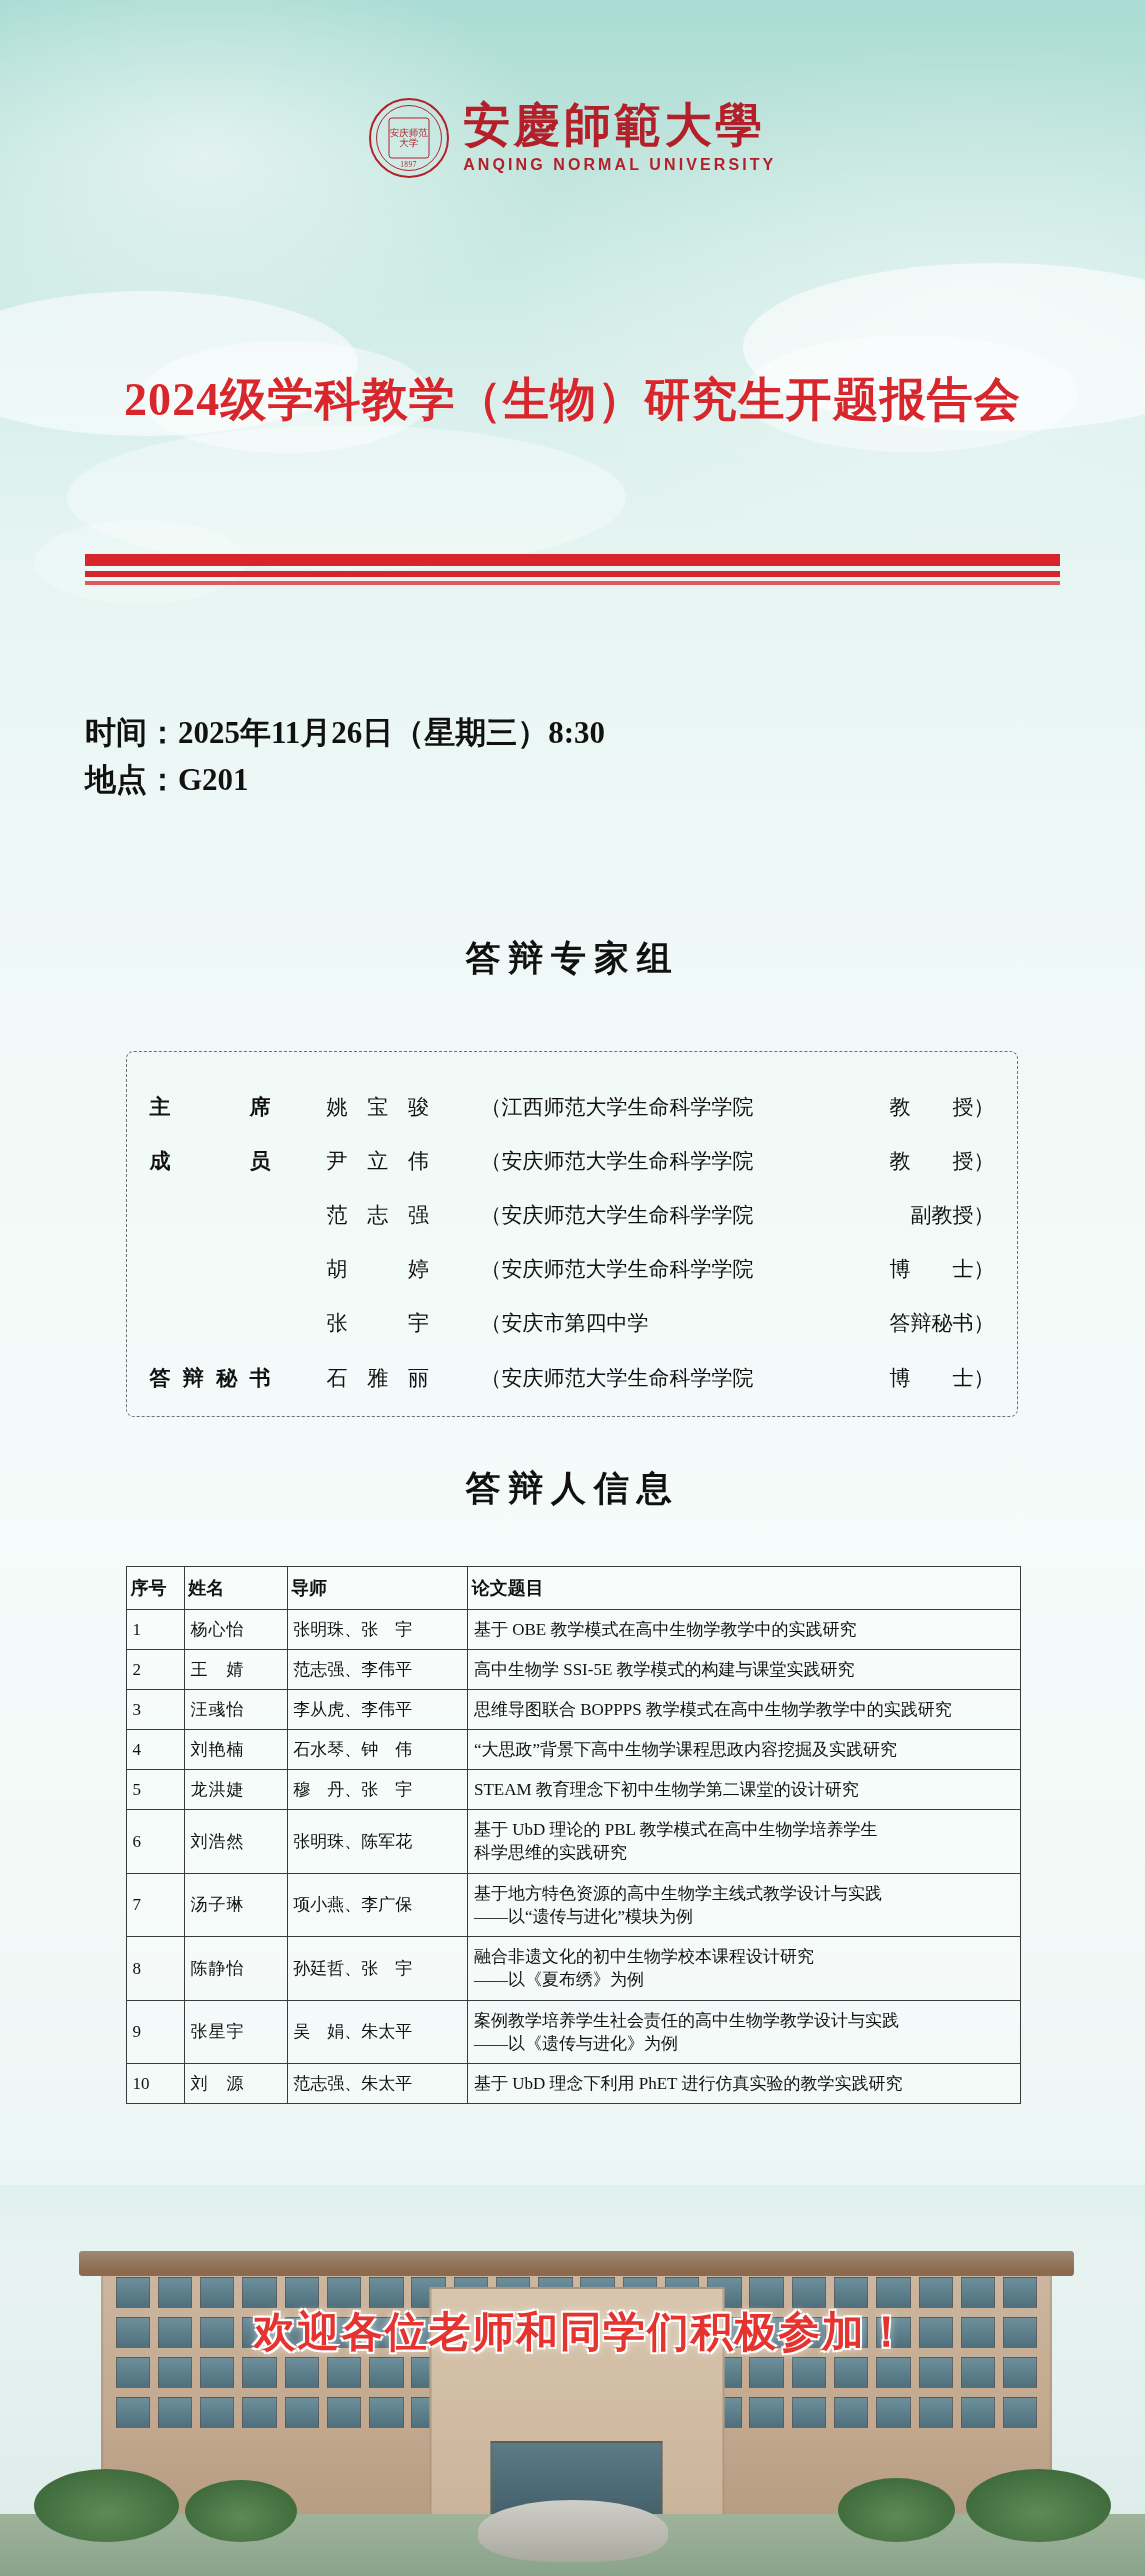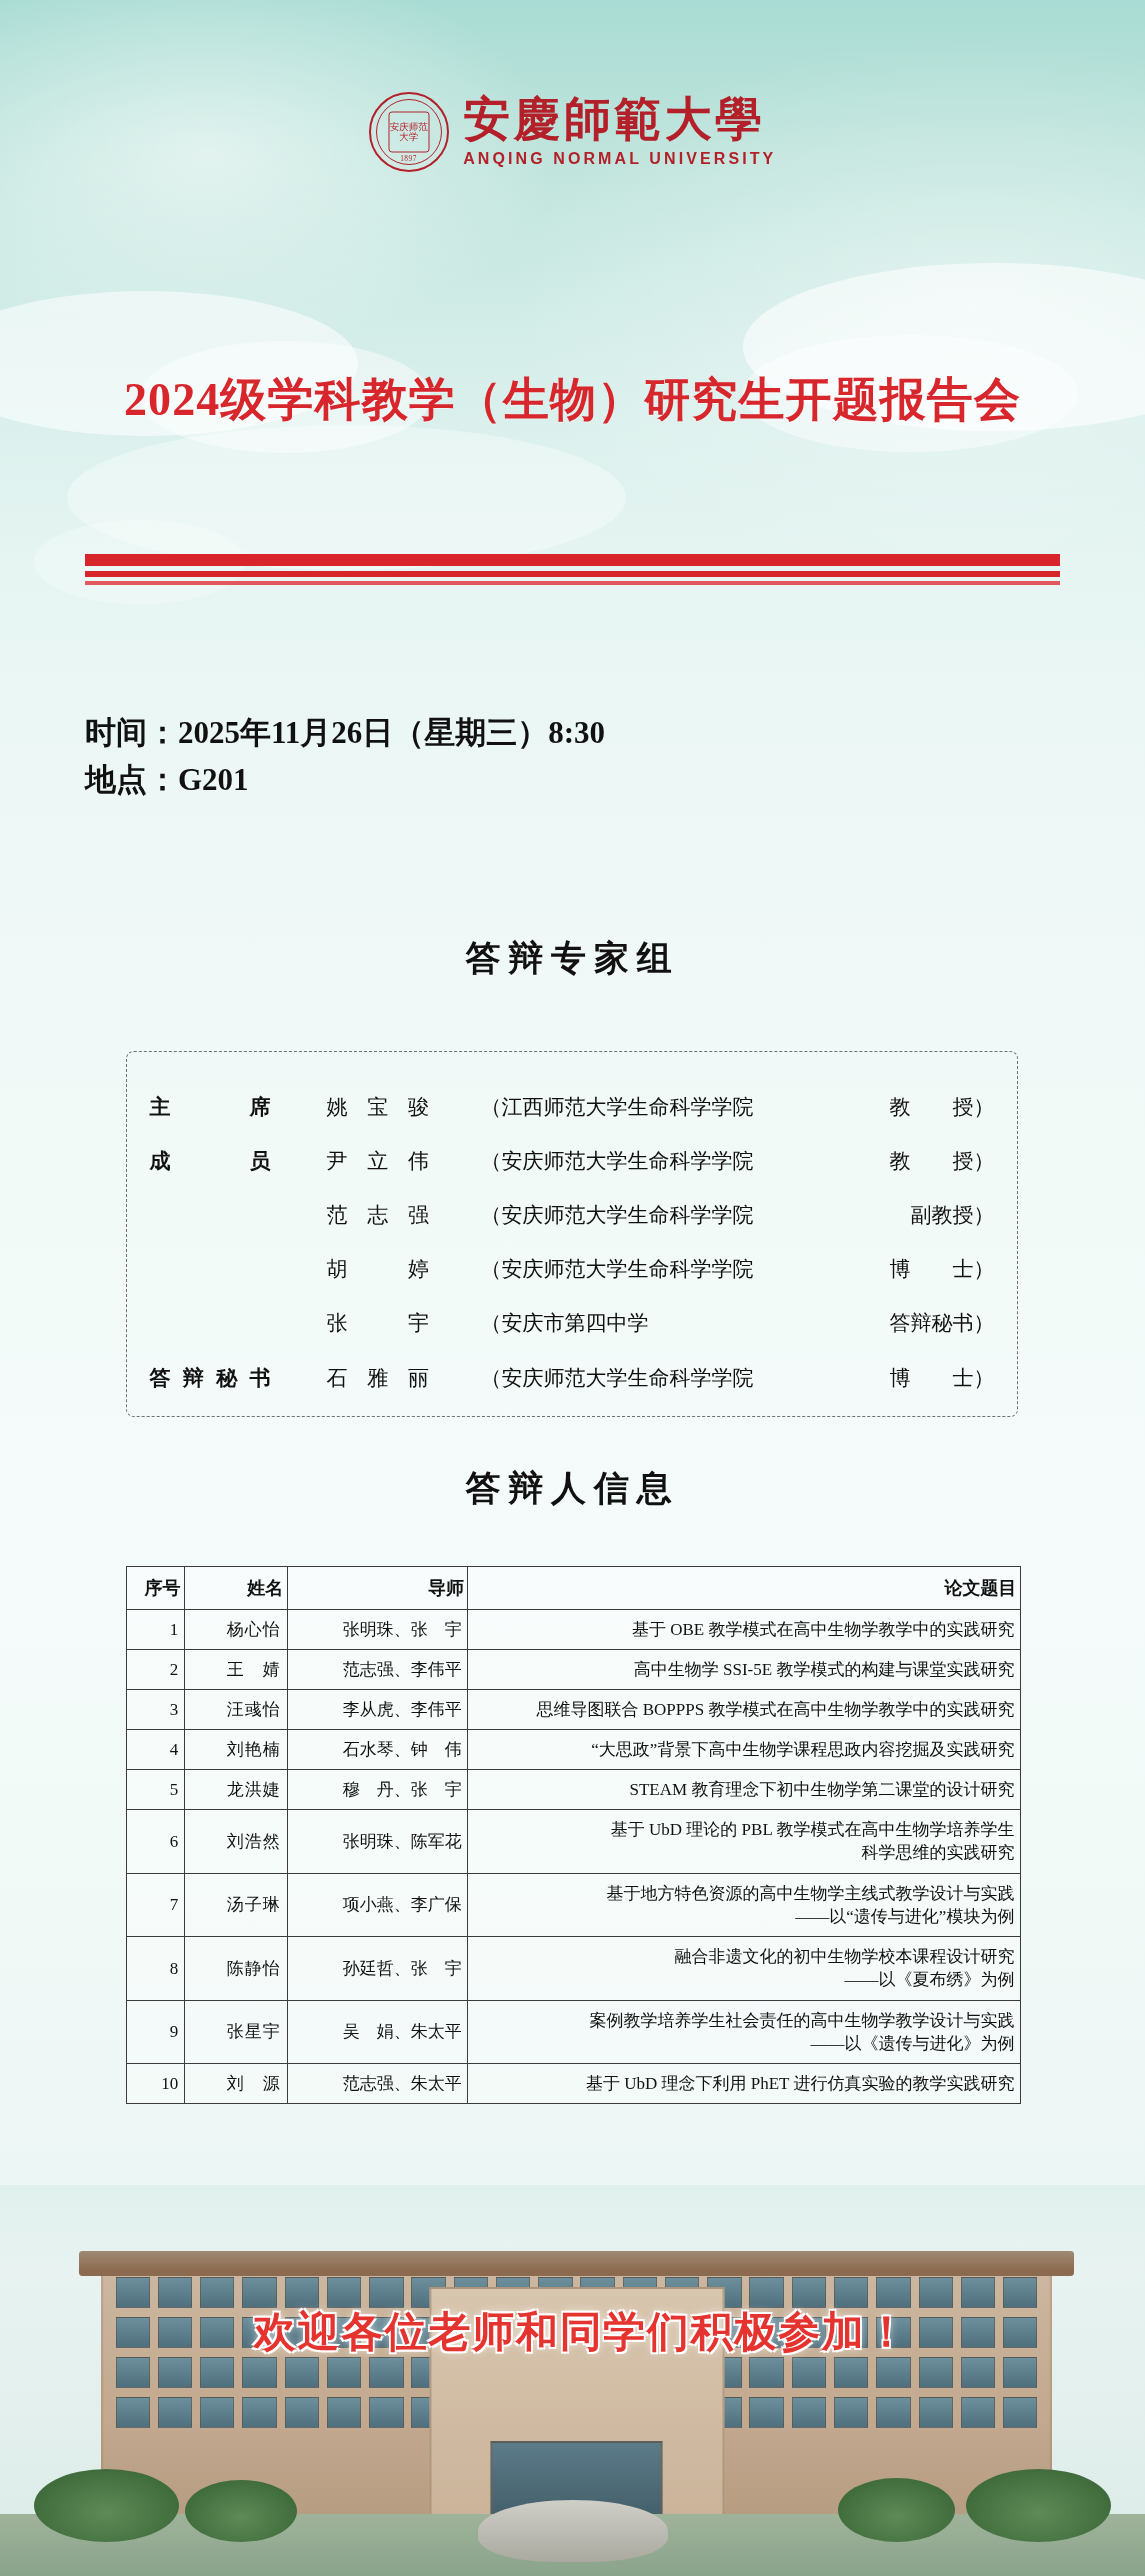--- a/index.html
+++ b/index.html
@@ -45,21 +45,21 @@
   .cloud.c1 { width: 425px; height: 145px; left: -67px; top: 291px; opacity: .75; }
   .cloud.c2 { width: 291px; height: 112px; left: 140px; top: 341px; opacity: .6; }
   .cloud.c3 { width: 503px; height: 168px; right: -101px; top: 263px; opacity: .8; }
   .cloud.c4 { width: 335px; height: 117px; right: 67px; top: 335px; opacity: .6; }
   .cloud.c5 { width: 559px; height: 145px; left: 67px; top: 425px; opacity: .45; }
   .cloud.c6 { width: 212px; height: 84px; left: 34px; top: 520px; opacity: .35; }
 
   
   .logo-row {
     position: absolute;
-    top: 92px;
+    top: 98px;
     left: 0;
     width: 100%;
     display: flex;
     justify-content: center;
     align-items: center;
   }
   .logo-block {
     display: flex;
     align-items: center;
     gap: 14.5px;
@@ -247,21 +247,21 @@
   table.presenters {
     border-collapse: collapse;
     width: 100%;
     background: rgba(255,255,255,0.35);
     font-family: "Liberation Serif", "DejaVu Serif", serif;
   }
   table.presenters th,
   table.presenters td {
     border: 1.1px solid #3b3b3b;
     color: #111;
-    text-align: right;
+    text-align: left;
     vertical-align: middle;
     margin-top: 15px;
   }
   table.presenters th {
     font-size: 18px;
     font-weight: 700;
     padding: 9px 3.4px;
   }
   table.presenters td {
     font-size: 17px;

